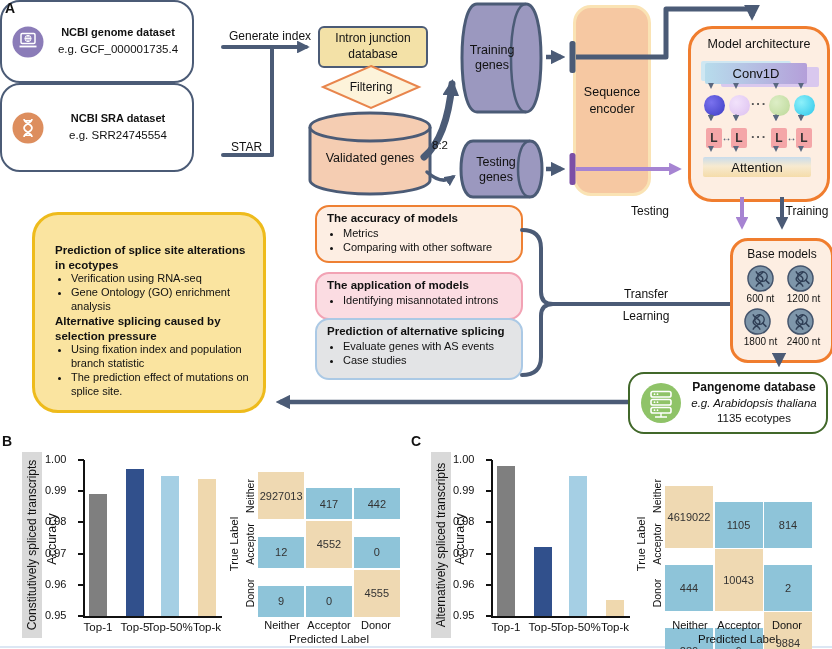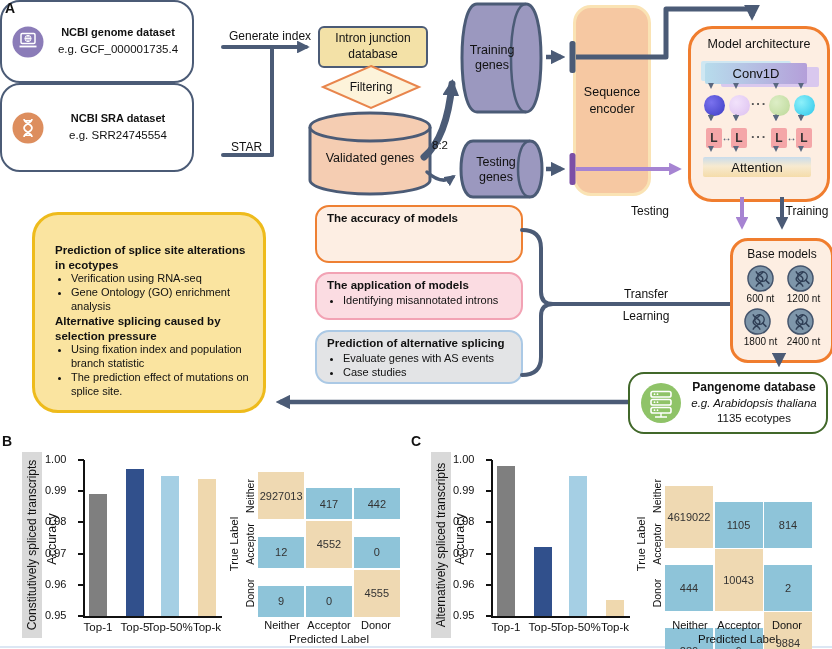--- a/index.html
+++ b/index.html
@@ -209,28 +209,32 @@
     </ul>
     <h4>Alternative splicing caused by selection pressure</h4>
     <ul>
       <li>Using fixation index and population branch statistic</li>
       <li>The prediction effect of mutations on splice site.</li>
     </ul>
   </div>
 
   <div class="notebox" style="left:315px;top:205px;width:208px;height:58px;background:#fdeee3;border:2.5px solid #ee8033;">
     <h4>The accuracy of models</h4>
+    <ul>
+      <li>Metrics</li>
+      <li>Comparing with other software</li>
+    </ul>
   </div>
   <div class="notebox" style="left:315px;top:272px;width:208px;height:48px;background:#fbdce2;border:2.5px solid #f2a2b4;">
     <h4>The application of models</h4>
     <ul>
       <li>Identifying misannotated introns</li>
     </ul>
   </div>
-  <div class="notebox" style="left:315px;top:330px;width:208px;height:54px;background:#e3e4e6;border:2.5px solid #abc9e5;">
+  <div class="notebox" style="left:315px;top:318px;width:208px;height:62px;background:#e3e4e6;border:2.5px solid #abc9e5;">
     <h4>Prediction of alternative splicing</h4>
     <ul>
       <li>Evaluate genes with AS events</li>
       <li>Case studies</li>
     </ul>
   </div>
 
   <span class="edge-label" style="left:229px;top:29px;">Generate index</span>
   <span class="edge-label" style="left:231px;top:140px;">STAR</span>
   <span class="edge-label" style="left:432px;top:139px;font-size:11.5px;">8:2</span>

